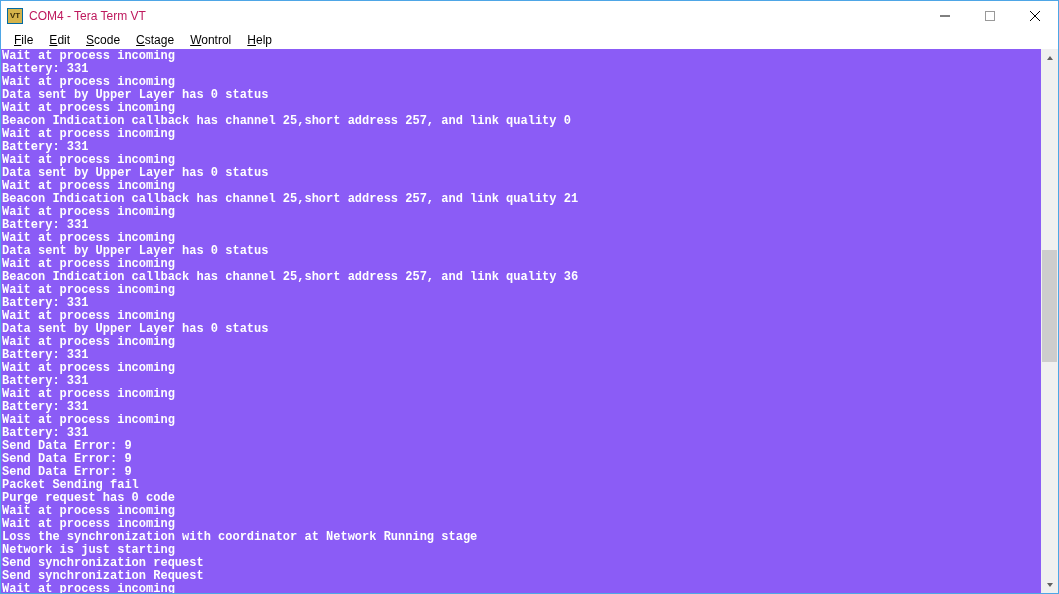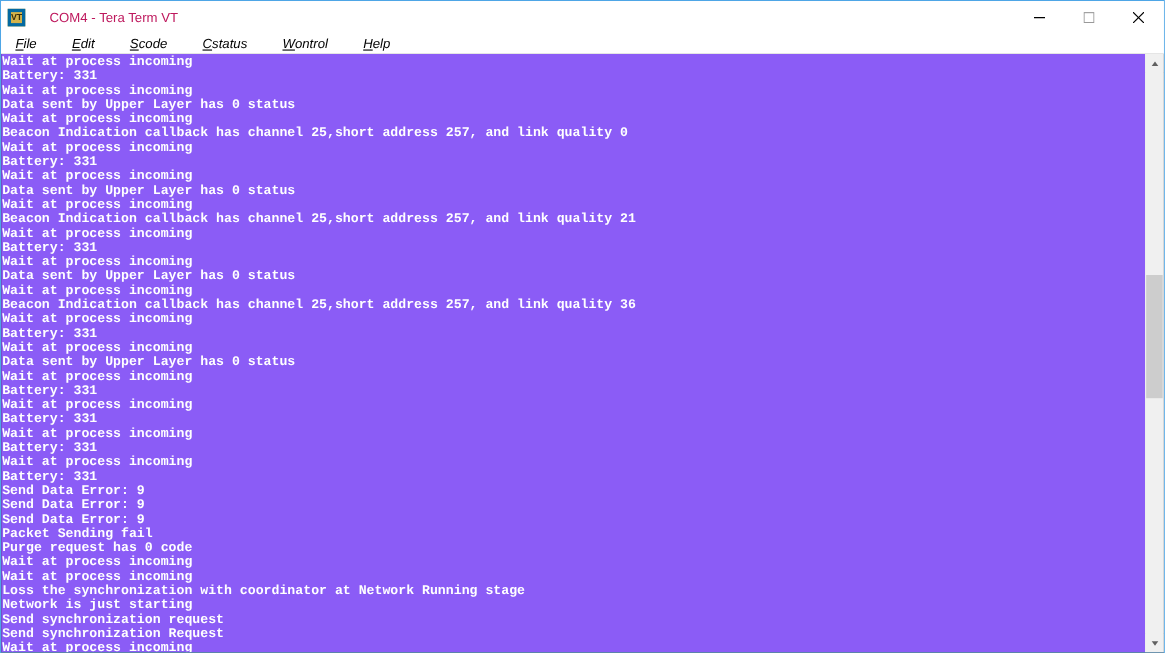--- a/index.html
+++ b/index.html
@@ -21,22 +21,22 @@
   .titlebar {
     height: 29px;
     display: flex;
     align-items: center;
     padding-left: 6px;
     background: #fff;
   }
   .app-icon {
     width: 16px; height: 16px;
     background: #d4b34a;
-    border: 3px solid #0369a1;
-    margin-right: 22px;
+    border: 1px solid #0369a1;
+    margin-right: 6px;
     display: flex;
     align-items: center;
     justify-content: center;
     font-size: 8px;
     font-weight: bold;
     color: #3a2e0a;
   }
   .title-text {
     flex: 0 0 auto;
     font-size: 12px;
@@ -56,24 +56,23 @@
     font-size: 10px;
   }
   .win-btn.max { color: #bbb; }
   .win-btn.close svg { width: 10px; height: 10px; }
   .win-btn.close { width: 46px; }
   .menubar {
     height: 21px;
     display: flex;
     align-items: center;
     padding-left: 6px;
-    gap: 18px;
+    gap: 2px;
     background: #fff;
     border-bottom: 0;
-    font-style: italic;
   }
   .menu-item {
     padding: 2px 7px;
     font-size: 12px;
     color: #000;
   }
   .menu-item .ul { text-decoration: underline; }
   .terminal-wrap {
     flex: 1 1 auto;
     display: flex;
@@ -144,21 +143,21 @@
             <line x1="10" y1="0" x2="0" y2="10" stroke="#000" stroke-width="1"></line>
           </svg>
       </div>
     </div>
   </div>
 
   <div class="menubar">
     <div class="menu-item"><span class="ul">F</span><span>ile</span></div>
     <div class="menu-item"><span class="ul">E</span><span>dit</span></div>
     <div class="menu-item"><span class="ul">S</span><span>code</span></div>
-    <div class="menu-item"><span class="ul">C</span><span>status</span></div>
+    <div class="menu-item"><span class="ul">C</span><span>stage</span></div>
     <div class="menu-item"><span class="ul">W</span><span>ontrol</span></div>
     <div class="menu-item"><span class="ul">H</span><span>elp</span></div>
   </div>
 
   <div class="terminal-wrap">
     <div class="terminal" id="terminal">Wait at process incoming
 Battery: 331
 Wait at process incoming
 Data sent by Upper Layer has 0 status
 Wait at process incoming

